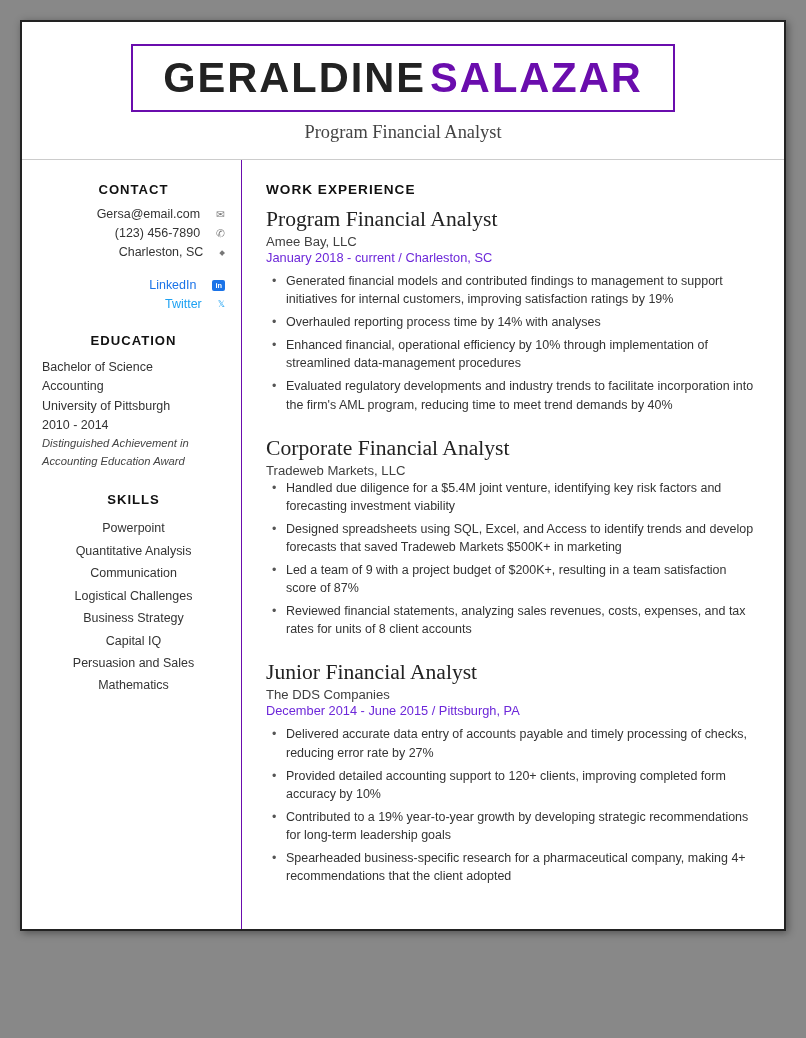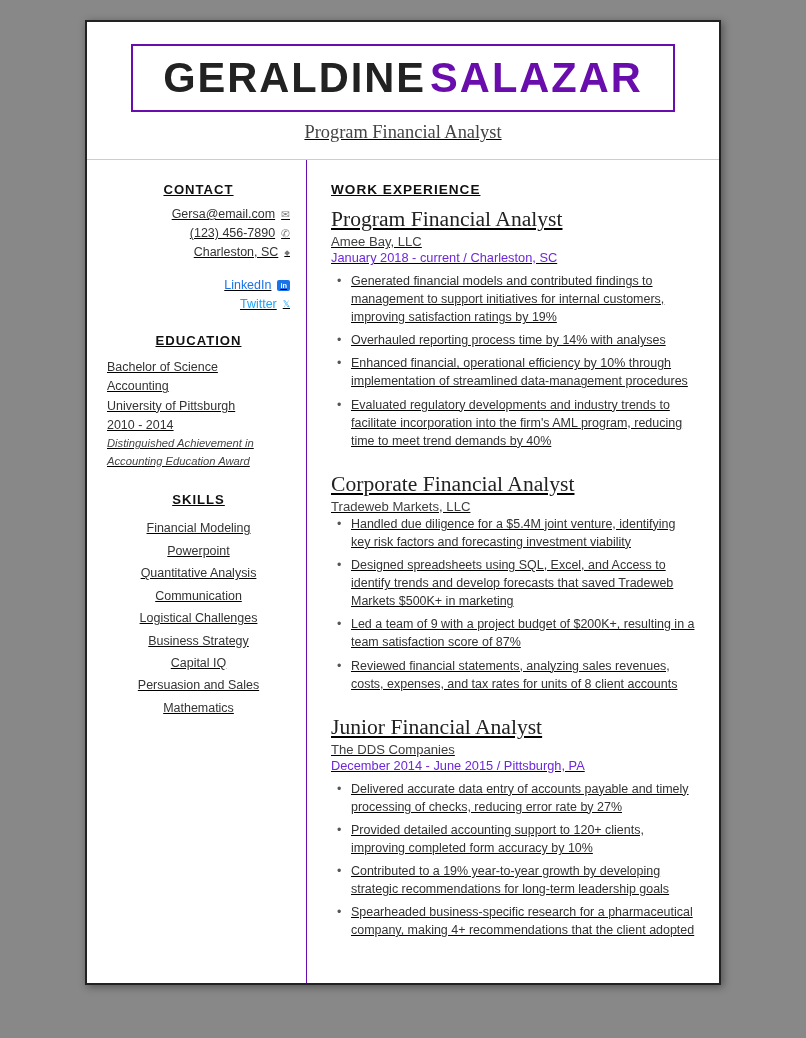--- a/index.html
+++ b/index.html
@@ -6,25 +6,24 @@
     body {
       background: #888;
       display: flex;
       justify-content: center;
       align-items: flex-start;
       min-height: 1038px;
       padding: 20px;
       font-family: 'Georgia', serif;
     }
     .resume-outer {
-      width: 636px;
+      width: 766px;
       background: #fff;
       border: 2px solid #222;
       box-shadow: 2px 2px 8px rgba(0,0,0,0.4);
-      text-decoration: underline;
     }
     
     .resume-header {
       padding: 22px 30px 12px 30px;
       text-align: center;
       background: #fff;
     }
     .name-box {
       border: 2px solid #6a0dad;
       display: inline-block;
@@ -75,21 +74,21 @@
       letter-spacing: 1px;
       text-align: center;
       margin-bottom: 10px;
       font-family: Arial, sans-serif;
       color: #111;
       text-transform: uppercase;
     }
     .contact-item {
       display: flex;
       justify-content: flex-end;
-      gap: 6px;
+      gap: 16px;
       font-size: 0.78em;
       color: #333;
       margin-bottom: 5px;
       font-family: Arial, sans-serif;
     }
     .contact-item.linked { color: #1a73e8; margin-top: 19px; }
     .contact-item.twitter { color: #1da1f2; }
     .contact-icon {
       font-size: 0.85em;
       color: #666;
@@ -229,21 +228,20 @@
           <div class="edu-field">Accounting</div>
           <div class="edu-school">University of Pittsburgh</div>
           <div class="edu-years">2010 - 2014</div>
           <div class="edu-award">Distinguished Achievement in Accounting Education Award</div>
         </div>
       </div>
 
       <div class="sidebar-section">
         <div class="sidebar-section-title">SKILLS</div>
         <ul class="skills-list" id="skills-list">
-            <li>Financial Modeling</li>
             <li>Powerpoint</li>
             <li>Quantitative Analysis</li>
             <li>Communication</li>
             <li>Logistical Challenges</li>
             <li>Business Strategy</li>
             <li>Capital IQ</li>
             <li>Persuasion and Sales</li>
             <li>Mathematics</li>
           </ul>
       </div>

